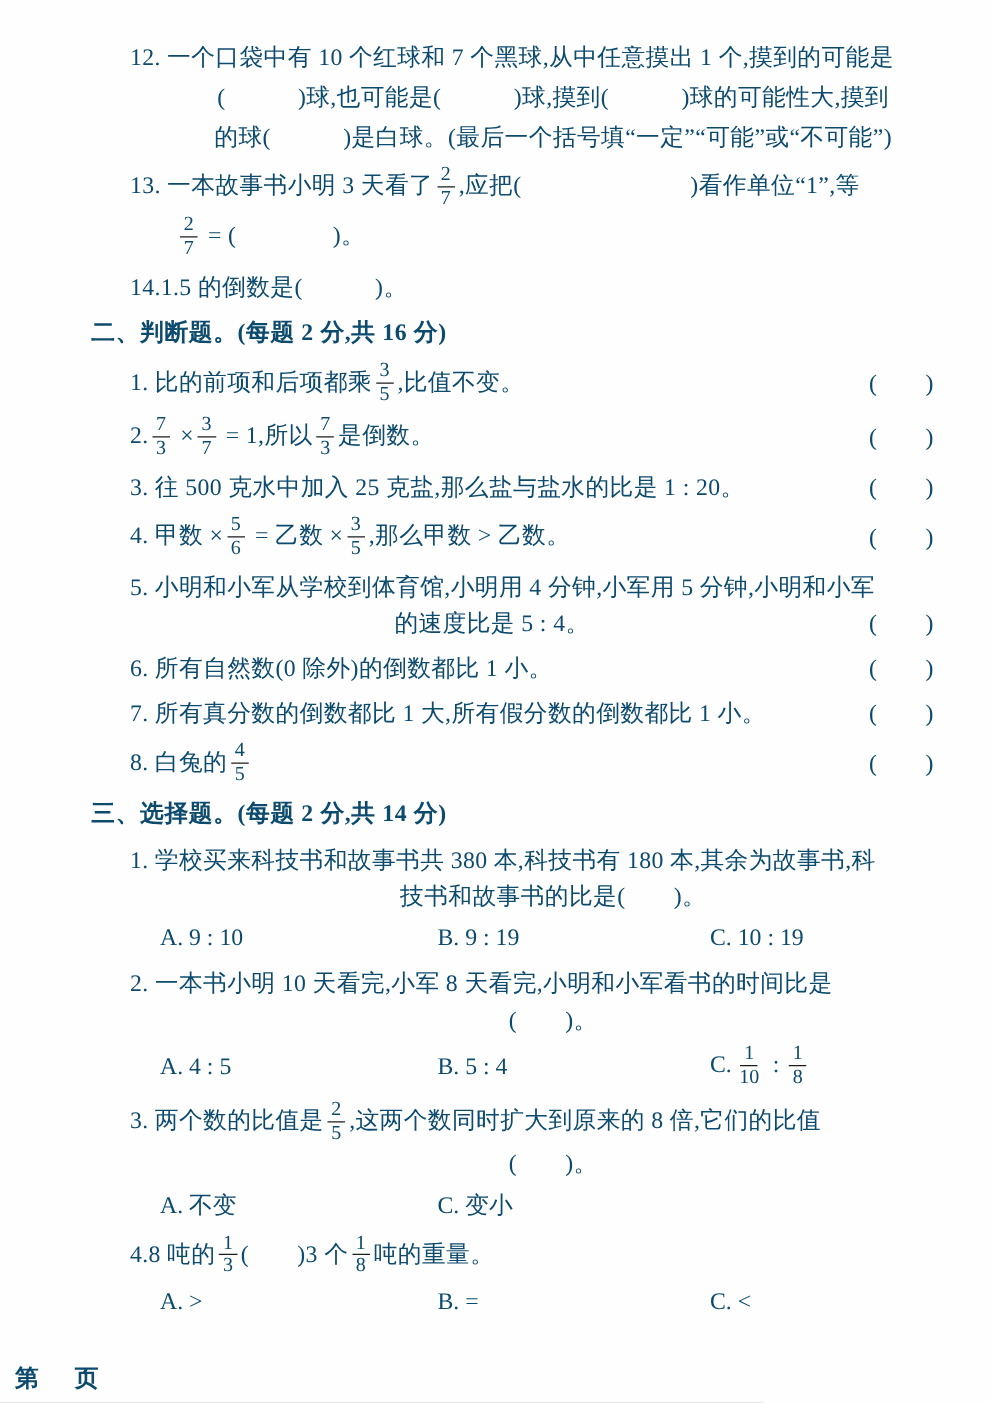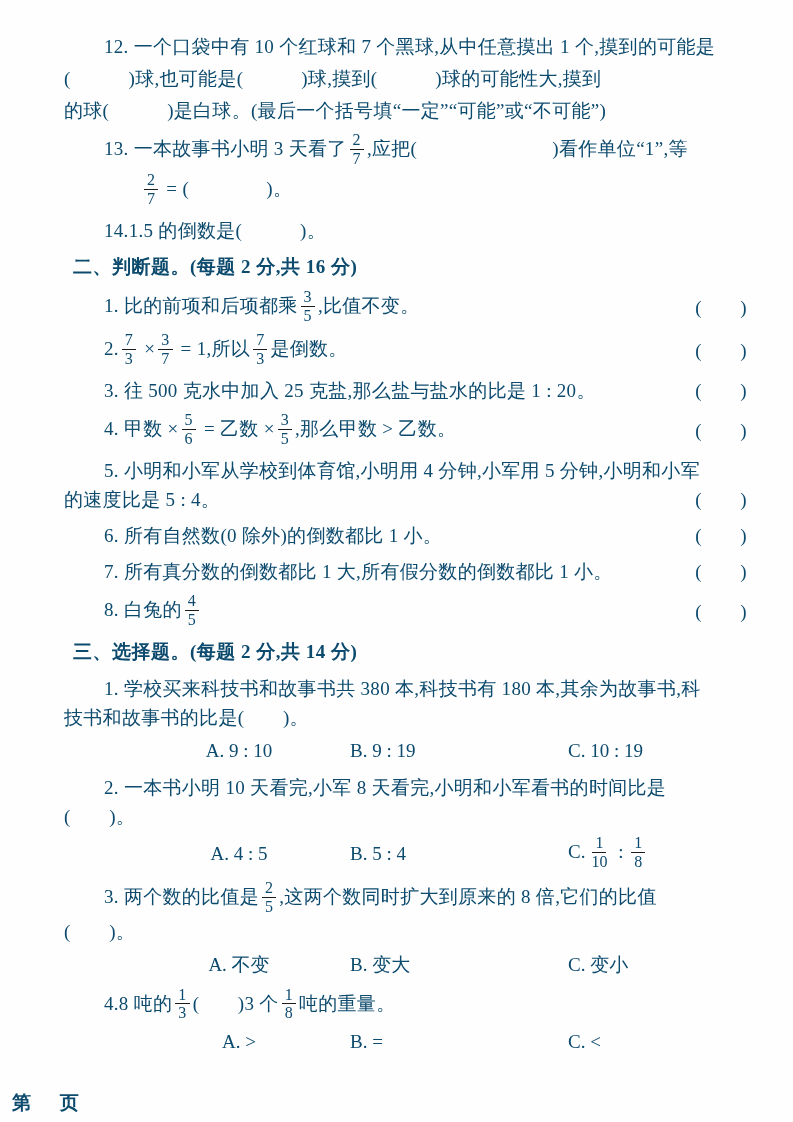--- a/index.html
+++ b/index.html
@@ -11,42 +11,42 @@
     font-family:"Liberation Serif","DejaVu Serif",serif;
     font-size:19px;
     position:relative;
     overflow:hidden;
     box-sizing:border-box;
     padding-top:32px;
     margin:0 auto;
   }
   .line{line-height:29px;white-space:nowrap;letter-spacing:0.3px;}
   .ind-0{margin-left:104px;}
-  .ind-1{margin-left:64px;}
+  .ind-1{margin-left:92px;text-align:center;}
   .ind-2{margin-left:141px;}
   .heading{
     font-weight:bold;
     margin:7px 0 7px 73px;
     line-height:30px;
     letter-spacing:0.5px;
   }
   .q-block{margin-bottom:7px;}
   .q-block .line{margin-bottom:3px;}
   .tf-block{margin-bottom:7px;}
   .tf-row{display:flex;align-items:center;margin-right:46px;}
   .tf-row .tf-text{flex:1;white-space:nowrap;}
   .tf-bracket{white-space:pre;flex:none;}
   .mc-block{margin-bottom:2px;}
   .opts{
     display:flex;align-items:center;
     margin:4px 0 8px 128px;
     line-height:29px;
   }
   .opt{white-space:nowrap;}
-  .opt-0{width:222px;text-align:center;}
+  .opt-0{width:222px;}
   .opt-1{width:218px;}
   .frac{
     display:inline-flex;
     flex-direction:column;
     align-items:center;
     vertical-align:middle;
     font-size:16px;
     line-height:1.12;
     margin:0 3px;
     position:relative;top:-1px;
@@ -183,21 +183,20 @@
         </div>
       </div>
       <div class="mc-block">
         <div class="line ind-0"><span>3. 两个数的比值是</span><span class="frac">
             <span class="fn">2</span>
             <span class="fd">5</span>
           </span><span>,这两个数同时扩大到原来的 8 倍,它们的比值</span></div>
         <div class="line ind-1"><span>(　　)。</span></div>
         <div class="opts">
           <span class="opt opt-0"><span>A. 不变</span></span>
-          <span class="opt opt-1"><span>B. 变大</span></span>
           <span class="opt opt-2"><span>C. 变小</span></span>
         </div>
       </div>
       <div class="mc-block">
         <div class="line ind-0"><span>4.8 吨的</span><span class="frac">
             <span class="fn">1</span>
             <span class="fd">3</span>
           </span><span>(　　)3 个</span><span class="frac">
             <span class="fn">1</span>
             <span class="fd">8</span>

